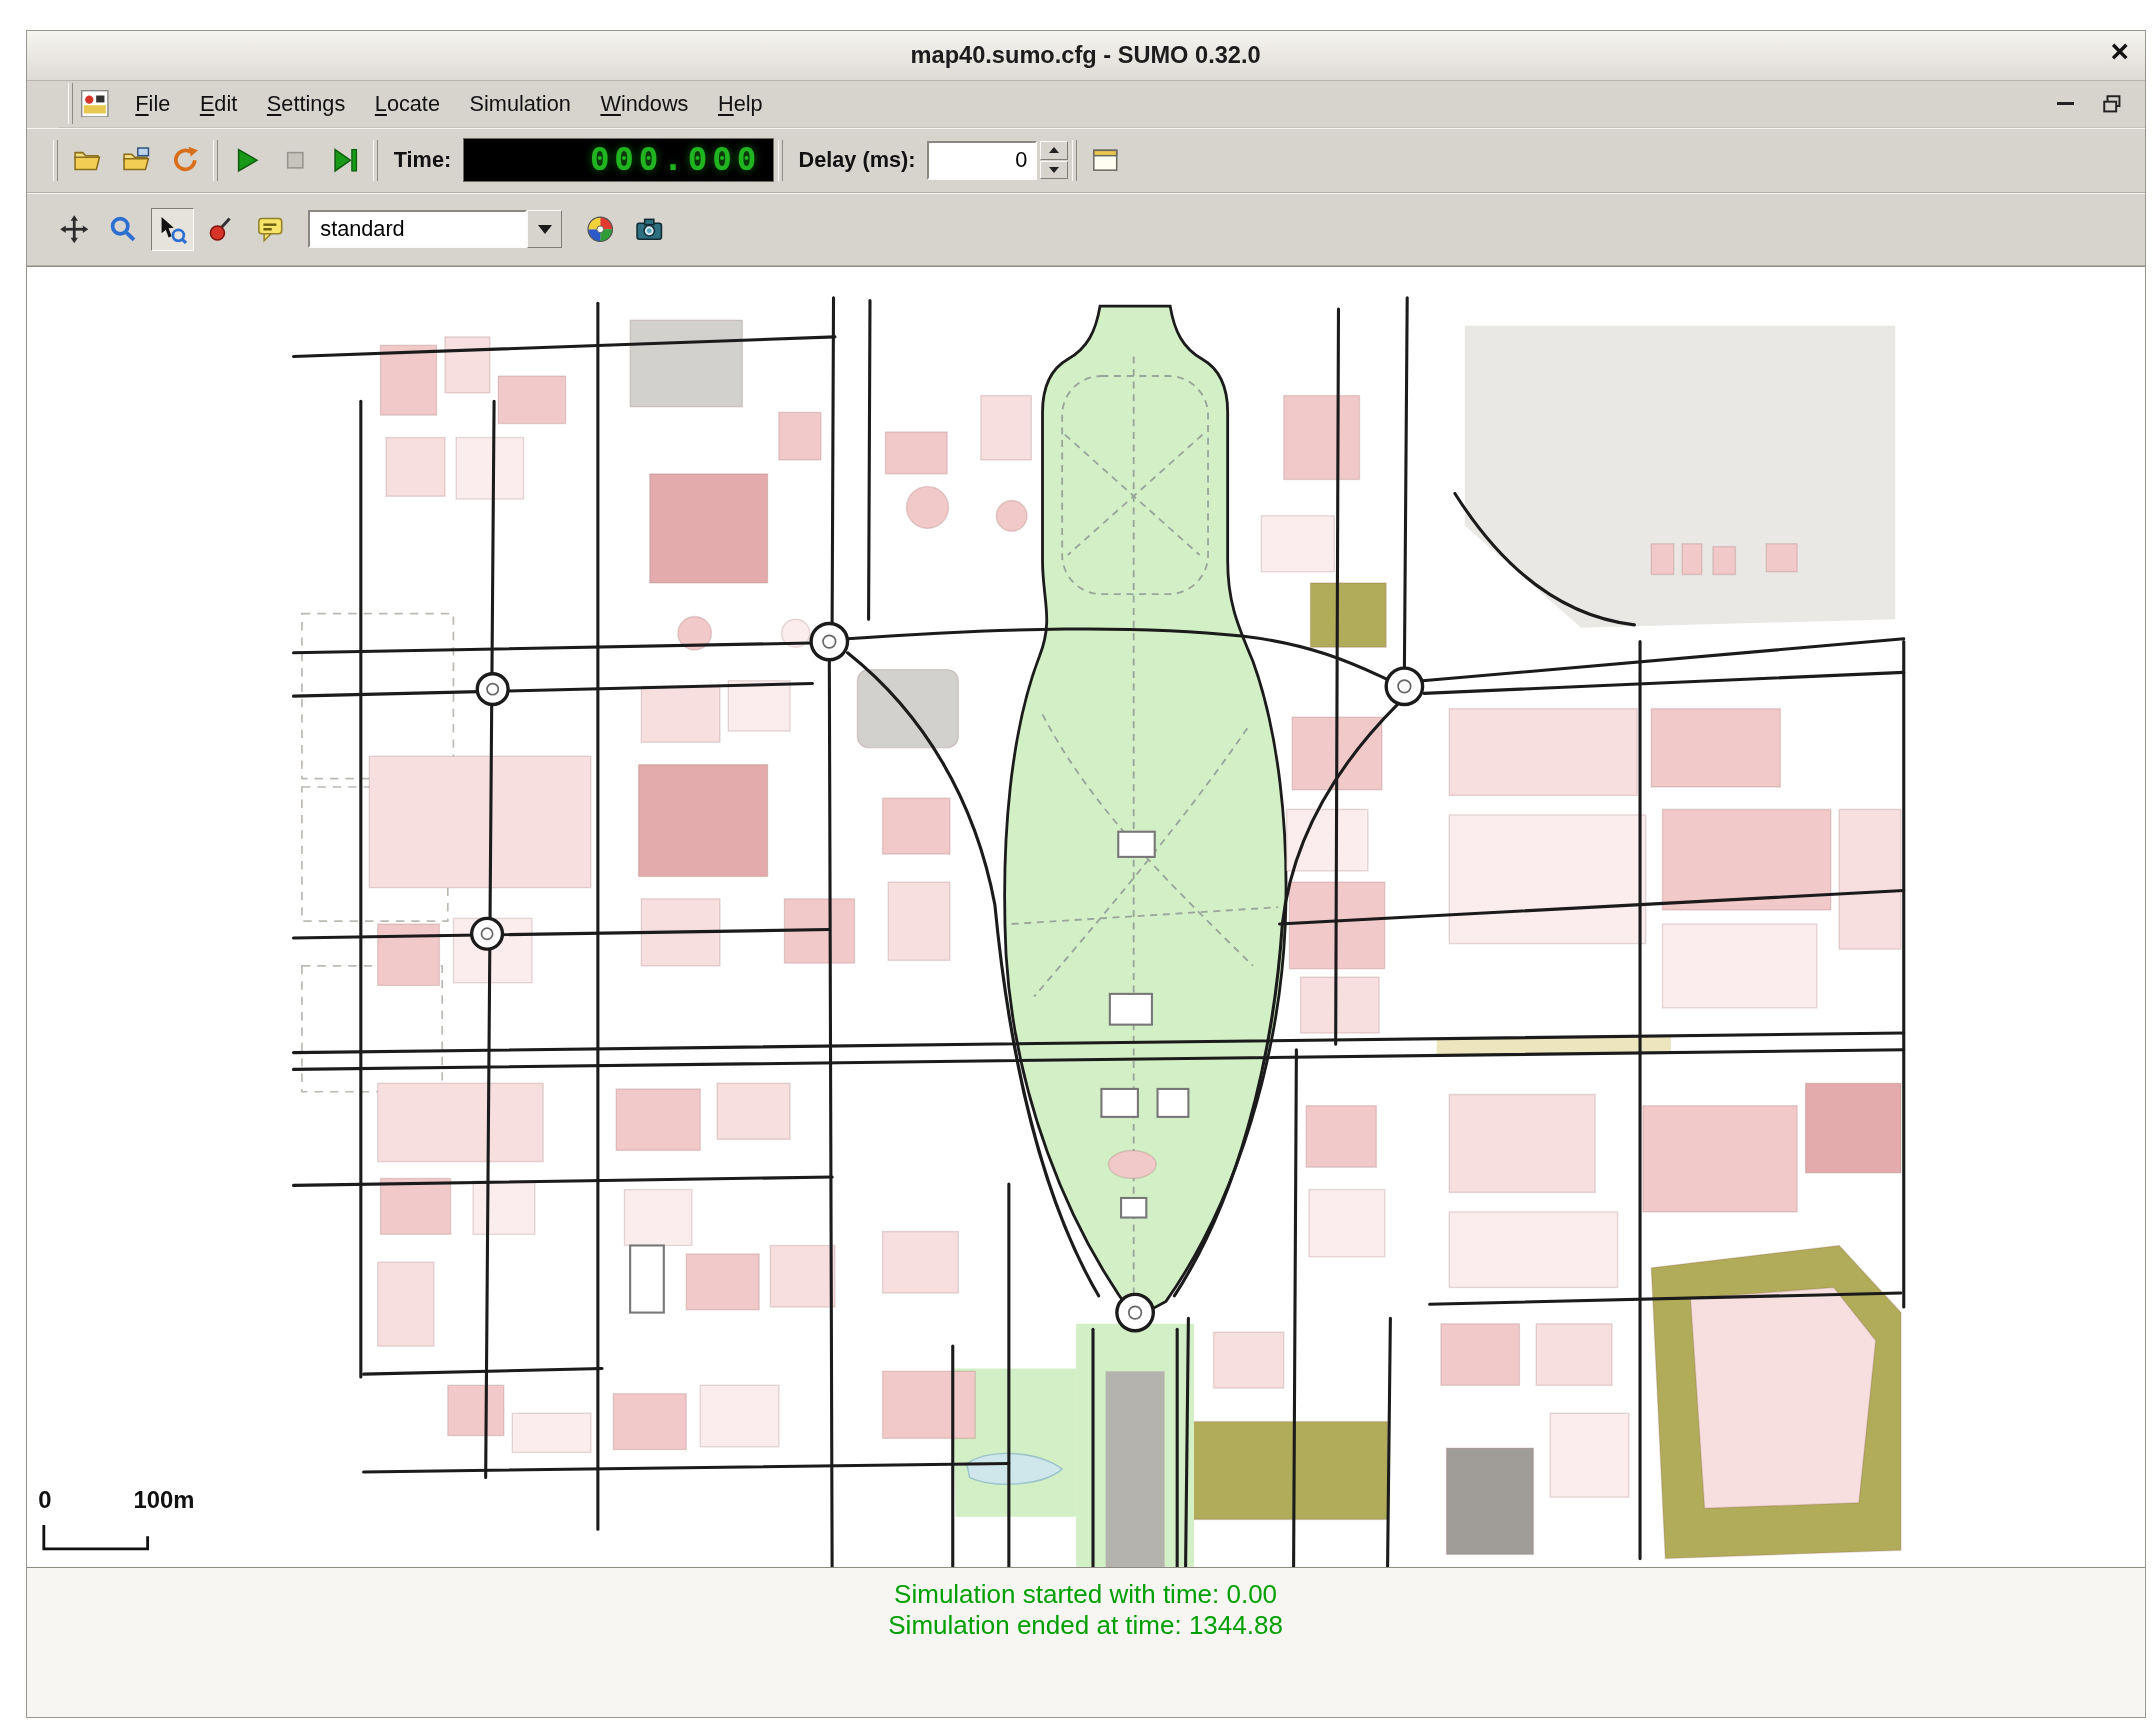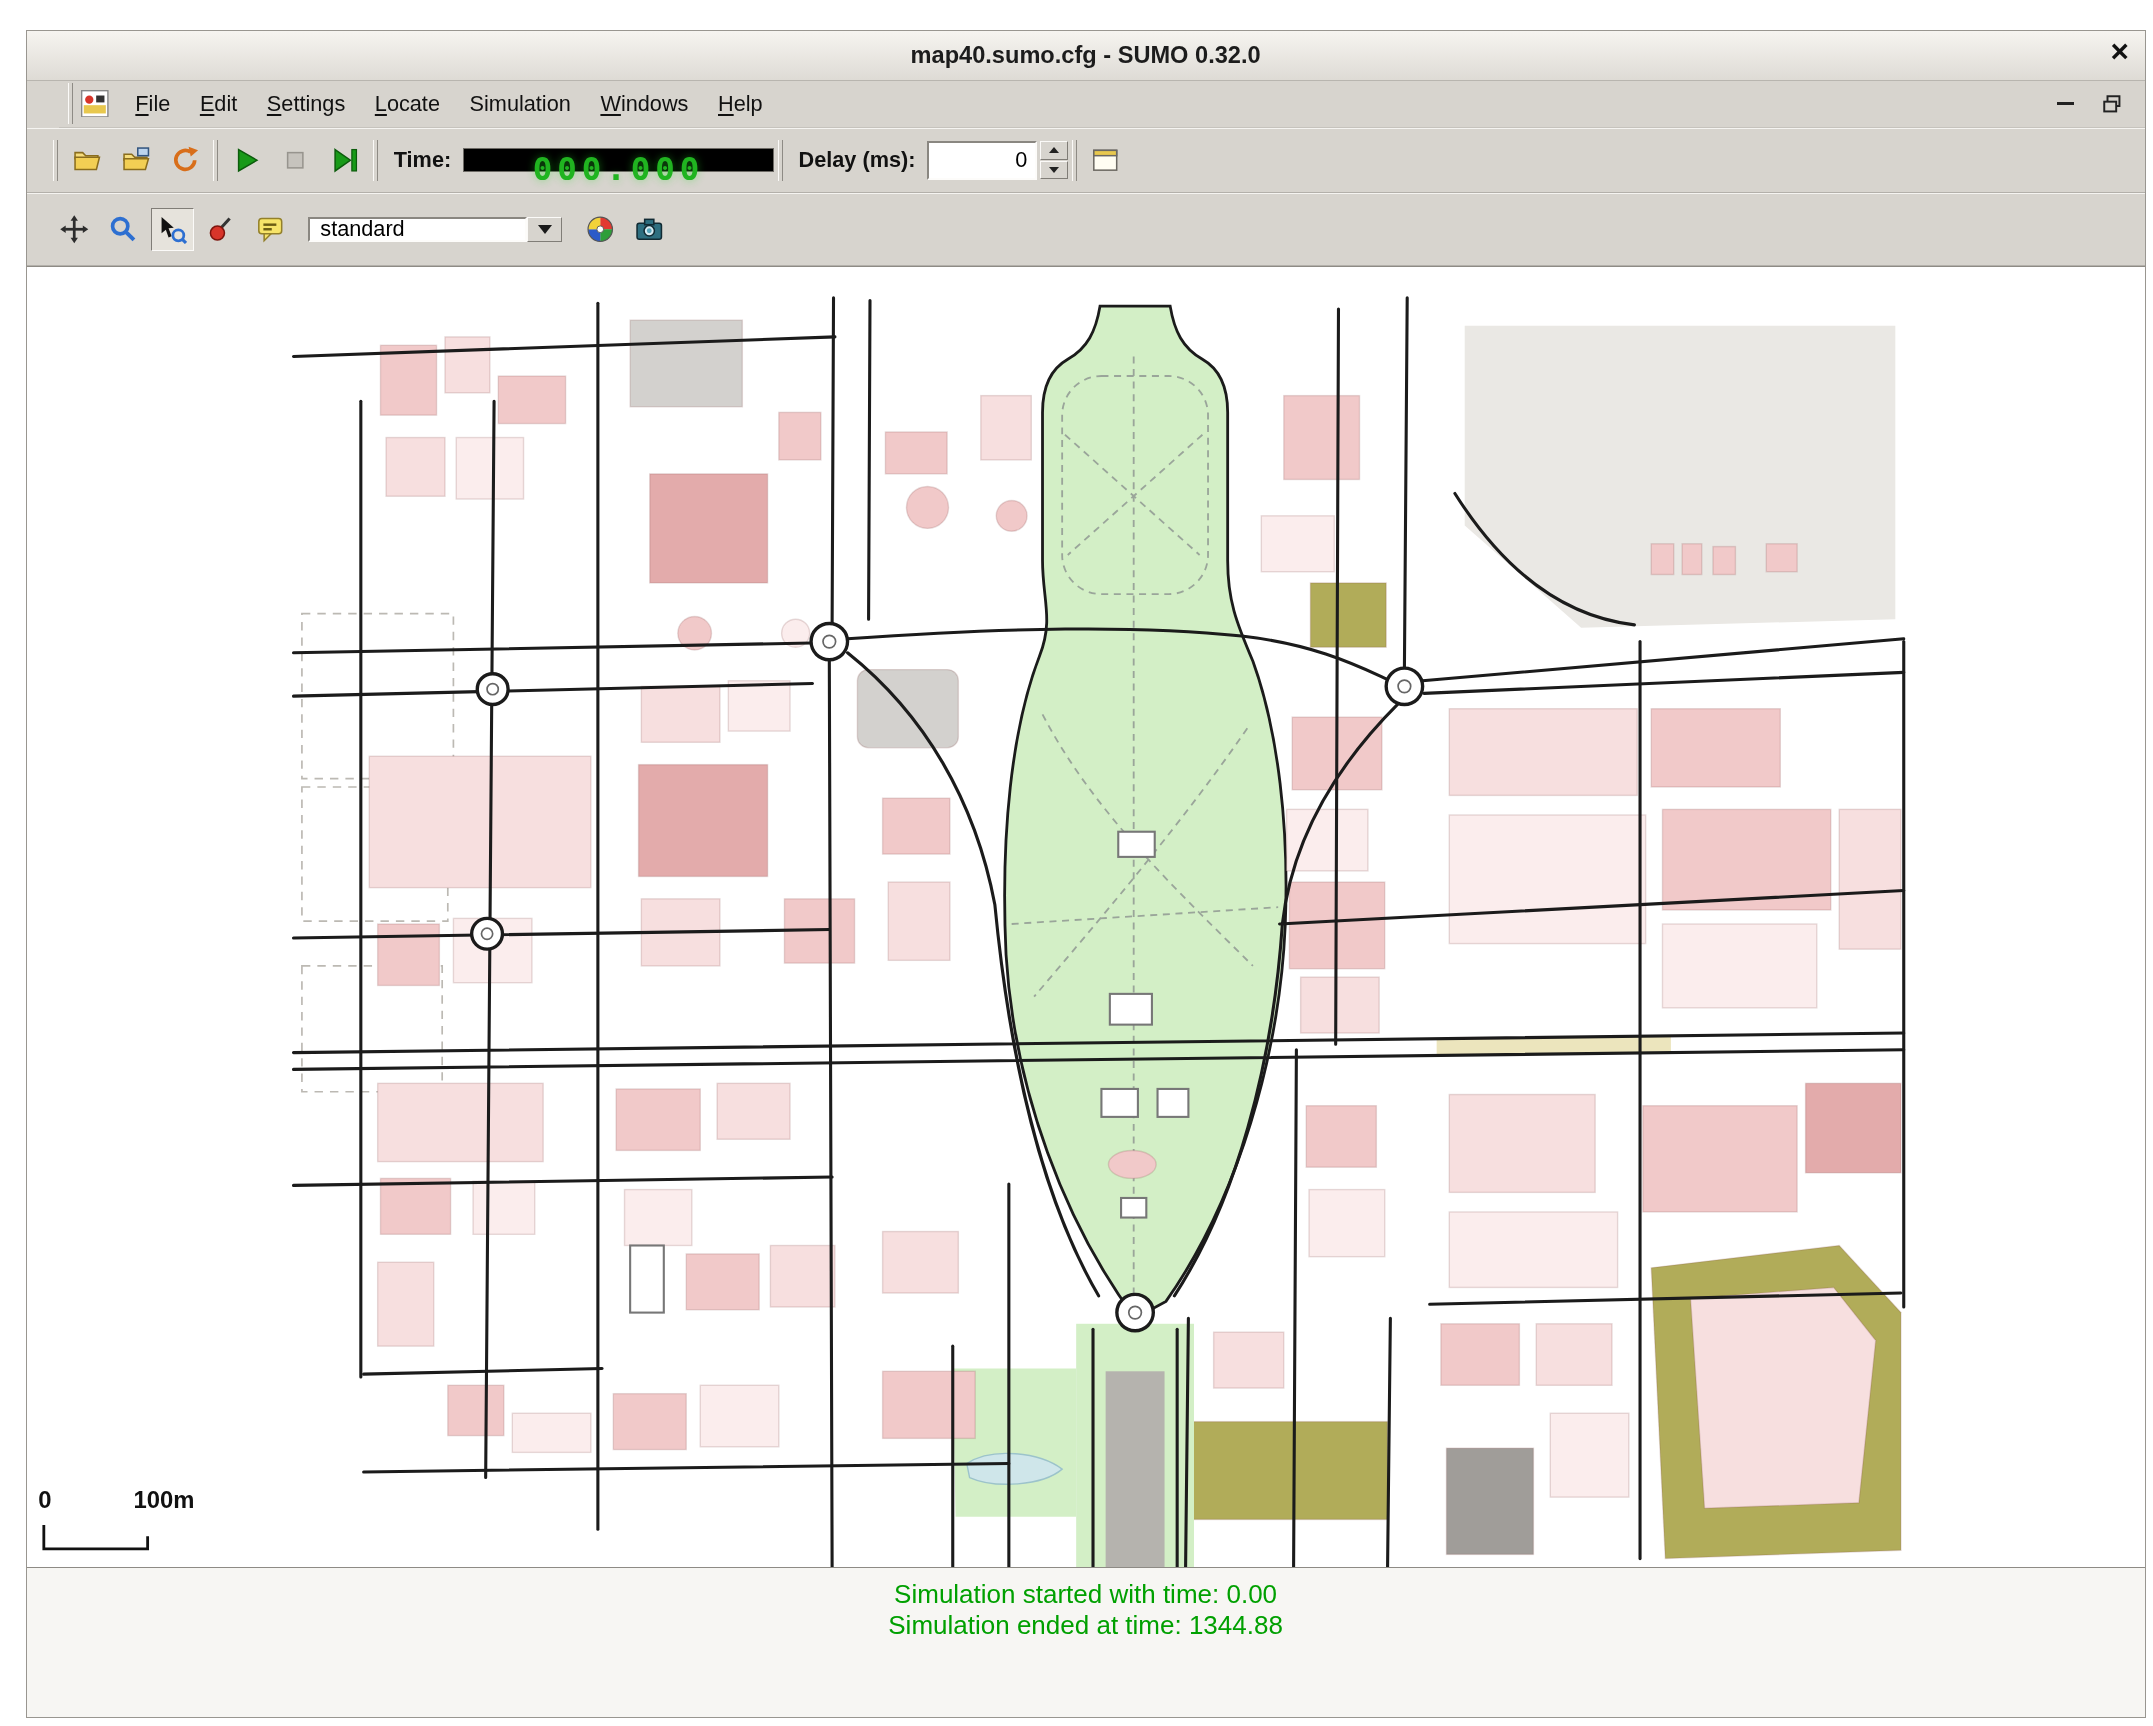--- a/index.html
+++ b/index.html
@@ -41,34 +41,34 @@
     border-top:1px solid #f5f4f1;border-bottom:1px solid #b3b0aa;padding:0 23px;
   }
   .toolbar1{flex:0 0 63px;}
   .toolbar2{flex:0 0 71px;}
   .grip{width:3px;height:41px;border-left:1px solid #fbfaf8;border-right:1px solid #8e8b85;margin:0 3.9px;}
   .tbtn{width:43px;height:43px;display:flex;align-items:center;justify-content:center;margin:0 3px;border:1px solid transparent;box-sizing:border-box;}
   .tbtn svg{width:30.5px;height:30.5px;}
   .tbtn.active{border:1px solid;border-color:#807d77 #fbfaf8 #fbfaf8 #807d77;background:#e6e3dc;}
   .label{font-size:21.7px;font-weight:bold;color:#111;margin:0 11.8px;white-space:nowrap;}
   .lcd{
-    width:311px;height:24px;background:var(--c-lcd_bg,#000);color:var(--c-lcd_text,#20b420);
+    width:311px;height:44px;background:var(--c-lcd_bg,#000);color:var(--c-lcd_text,#20b420);
     font-family:"DejaVu Sans Mono",monospace;font-size:32.5px;font-weight:bold;
-    letter-spacing:4.9px;text-align:center;line-height:41px;padding:0 11.8px;
+    letter-spacing:4.9px;text-align:right;line-height:41px;padding:0 11.8px;
     border:1px solid #6e6b66;box-sizing:border-box;
     text-shadow:0 0 8.9px rgba(40,220,40,.45);
   }
   .field{height:39px;background:#fff;border:2px solid;border-color:#8a8781 #fdfcfa #fdfcfa #8a8781;box-sizing:border-box;}
   .delay-wrap{width:110px;display:flex;}
   .delay-input{flex:1;border:none;outline:none;background:transparent;font-size:21.7px;text-align:right;padding:0 7.9px;font-family:inherit;min-width:0;}
   .spin{display:flex;flex-direction:column;margin-left:3px;gap:1px;}
   .spin-btn{width:27.6px;height:18.7px;background:#d7d4ce;border:1px solid;border-color:#fbfaf8 #807d77 #807d77 #fbfaf8;display:flex;align-items:center;justify-content:center;box-sizing:border-box;}
   .tri-up{width:0;height:0;border-left:5.9px solid transparent;border-right:5.9px solid transparent;border-bottom:6.9px solid #222;}
   .tri-down{width:0;height:0;border-left:5.9px solid transparent;border-right:5.9px solid transparent;border-top:6.9px solid #222;}
-  .combo{display:flex;align-items:stretch;height:25px;margin:0 13.8px;}
+  .combo{display:flex;align-items:stretch;height:38px;margin:0 13.8px;}
   .combo-field{width:219px;background:#fff;border:2px solid;border-color:#8a8781 #fdfcfa #fdfcfa #8a8781;font-size:21.7px;display:flex;align-items:center;padding:0 9.9px;box-sizing:border-box;}
   .combo-arrow{width:35px;background:#d7d4ce;border:1px solid;border-color:#fbfaf8 #807d77 #807d77 #fbfaf8;display:flex;align-items:center;justify-content:center;box-sizing:border-box;}
   .combo-arrow .tri{width:0;height:0;border-left:7.9px solid transparent;border-right:7.9px solid transparent;border-top:9.9px solid #1a1a1a;}
   
   .map-panel{flex:1 1 auto;position:relative;background:#fff;border-top:1px solid #8e8b85;overflow:hidden;}
   .map-panel svg.mapsvg{position:absolute;inset:0;width:100%;height:100%;display:block;}
   .roads path,.roads line{stroke:var(--c-road,#1b1b1b);stroke-width:2.2;fill:none;stroke-linecap:round;}
   .park-shape{fill:var(--c-green,#d3efc6);stroke:var(--c-road,#1b1b1b);stroke-width:2;}
   .park-fill{fill:var(--c-green,#d3efc6);}
   .median{fill:#b5b3ae;}

